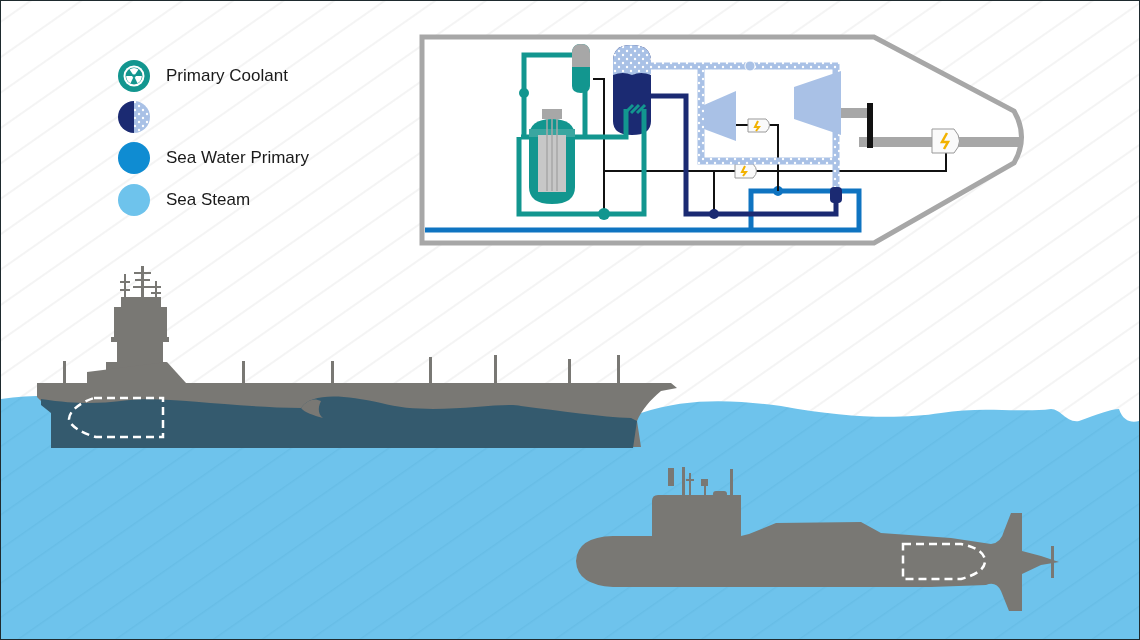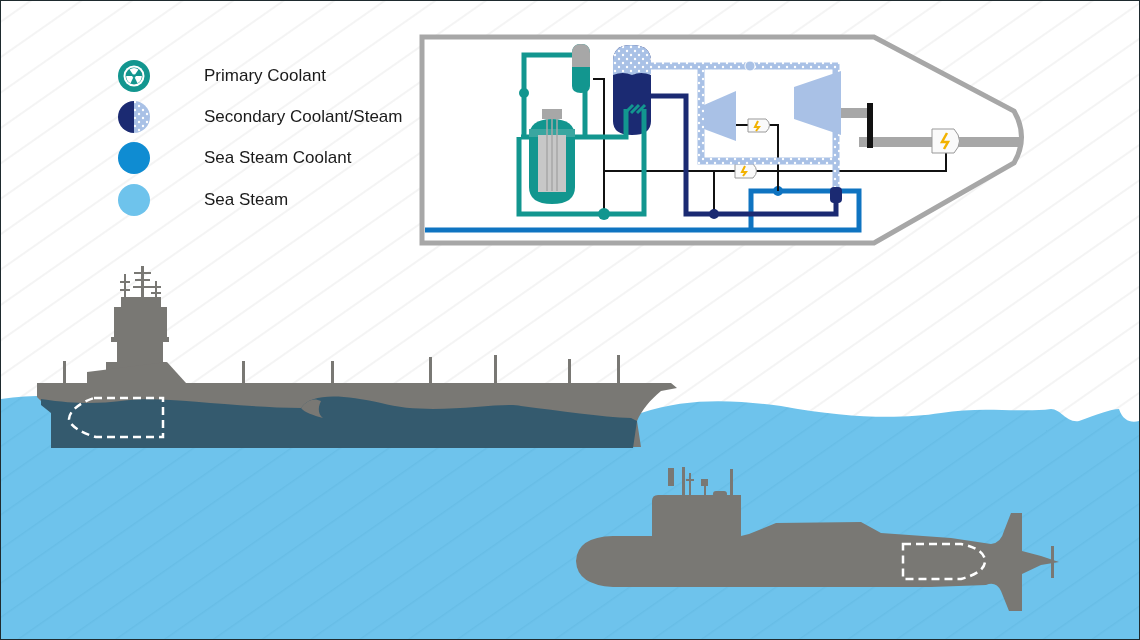--- a/index.html
+++ b/index.html
@@ -15,21 +15,20 @@
     background:
       repeating-linear-gradient(-35deg, #ffffff 0px, #ffffff 26px, #f4f4f4 27px, #f4f4f4 28px, #ffffff 29px);
   }
   #scene { position: absolute; left: 0; top: 0; }
   .legend {
     position: absolute; left: 116px; top: 58px;
   }
   .legend-item {
     position: absolute; left: 0; height: 34px; display: flex; align-items: center;
     width: 300px;
-    gap: 38px;
   }
   .legend-swatch { width: 34px; height: 34px; flex: 0 0 34px; }
   .legend-label {
     margin-left: 15px; font-size: 17px; color: #1a1a1a; white-space: nowrap;
   }
 </style>
 </head>
 <body>
 
 <div id="stage">
@@ -210,27 +209,26 @@
       <defs>
             <clipPath id="lc">
               <circle cx="17" cy="17" r="16"></circle>
             </clipPath>
           </defs>
       <g clip-path="url(#lc)">
         <rect x="0" y="0" width="17" height="34" fill="#1b2a72"></rect>
         <rect x="17" y="0" width="17" height="34" fill="url(#dots)"></rect>
       </g>
     </svg>
-    <span class="legend-label">Secondary Coolant/Steam</span>
   </div>
   <div class="legend-item" style="top:82px">
     <svg class="legend-swatch" viewBox="0 0 34 34">
       <circle cx="17" cy="17" r="16" fill="#0f8cd2"></circle>
     </svg>
-    <span class="legend-label">Sea Steam Coolant</span>
+    <span class="legend-label">Sea Water Primary</span>
   </div>
   <div class="legend-item" style="top:124px">
     <svg class="legend-swatch" viewBox="0 0 34 34">
       <circle cx="17" cy="17" r="16" fill="#6ec3ec"></circle>
     </svg>
     <span class="legend-label">Sea Steam</span>
   </div>
 </div>
 </div>
 

